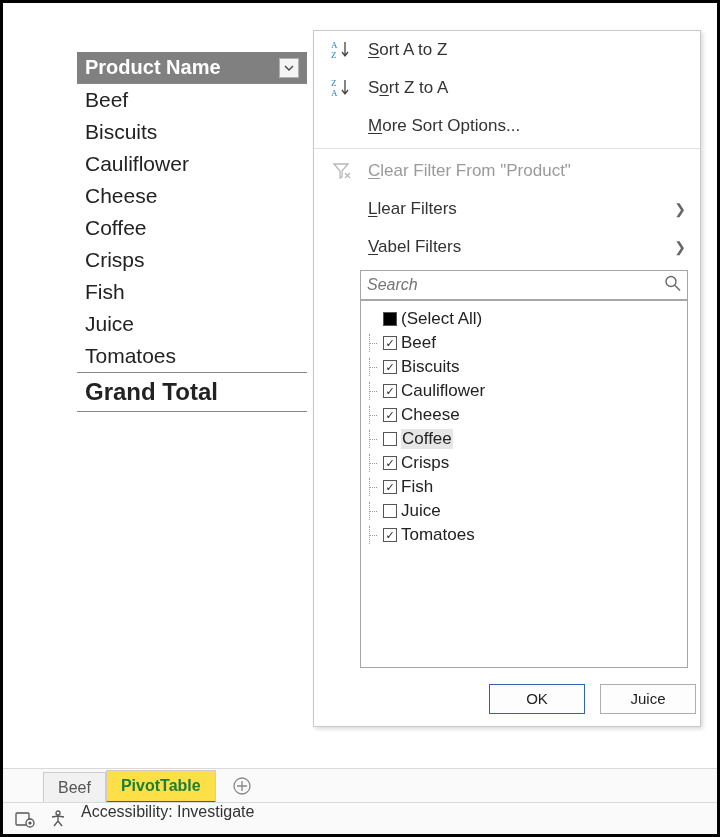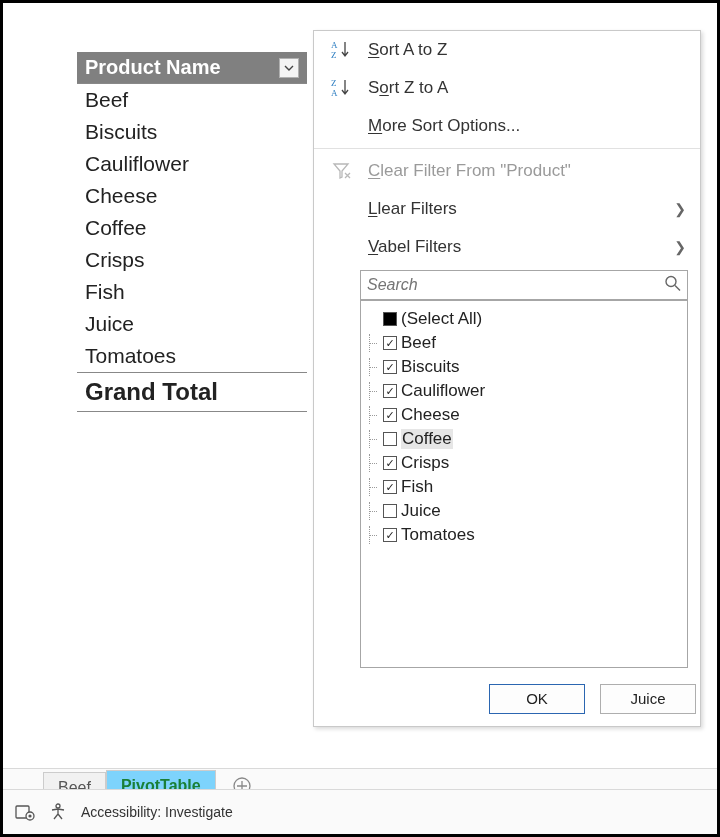--- a/index.html
+++ b/index.html
@@ -207,45 +207,44 @@
     padding: 6px 14px 6px 14px;
     font-size: 16px;
     color:#555;
     border: 1px solid #ccc;
     border-bottom: none;
     background: #f1f1f1;
     position:relative;
     top:1px;
   }
   .tab.active {
-    background:#7dd3fc;
+    background:#fde047;
     color:#1a7f37;
     font-weight:bold;
     border-bottom: 2px solid #1a7f37;
   }
   .newsheet {
     margin-left: 10px;
     display:flex;
     align-items:center;
     color:#888;
     padding:6px;
   }
 
   
   .statusbar {
     position:absolute;
     left:0; right:0; bottom:0;
-    height:45px;
+    height:32px;
     display:flex;
-    align-items:center;
     gap:14px;
     padding: 0 12px;
     border-top:1px solid #d9d9d9;
     background:#fafafa;
-    font-size:14px;
+    font-size:16px;
     color:#333;
   }
   .statusbar .icon-slot { display:flex; align-items:center; }
   .drag-handle {
     position:absolute;
     right:6px; bottom:38px;
     color:#999;
     font-size:12px;
     letter-spacing:2px;
   }

